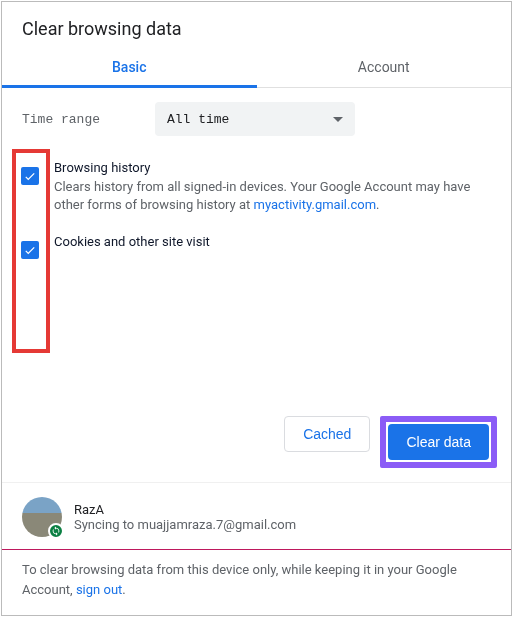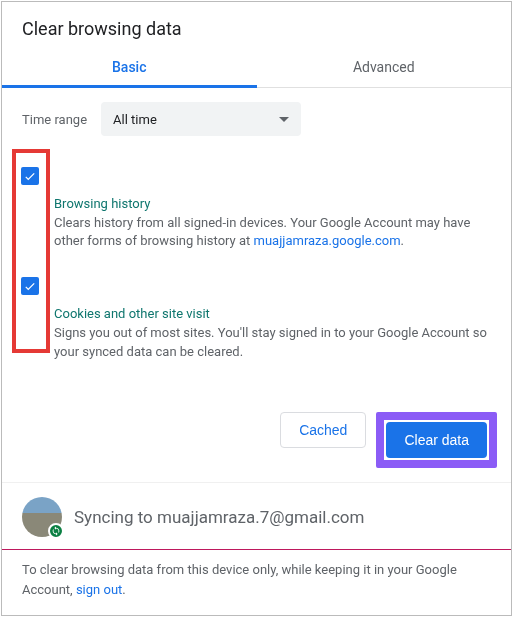--- a/index.html
+++ b/index.html
@@ -50,37 +50,39 @@
     bottom: -1px;
     left: 0; right: 0;
     height: 3px;
     background: #1a73e8;
   }
   .time-row {
     display: flex;
     align-items: center;
     padding: 14px 20px 10px 20px;
     gap: 14px;
+    font-family: Liberation Mono, monospace;
   }
   .time-label {
     font-size: 13px;
     color: #5f6368;
   }
   .select {
     background: #f1f3f4;
     border-radius: 4px;
     height: 34px;
     width: 200px;
     display: flex;
     align-items: center;
     justify-content: space-between;
     padding: 0 12px;
     font-size: 13px;
     color: #202124;
     cursor: pointer;
+    margin-left: 41px;
   }
   .select .arrow {
     border-left: 5px solid transparent;
     border-right: 5px solid transparent;
     border-top: 5px solid #5f6368;
   }
   .options {
     padding: 6px 14px 0 14px;
   }
   .option-row {
@@ -103,23 +105,22 @@
     border-radius: 2px;
     display: flex;
     align-items: center;
     justify-content: center;
     cursor: pointer;
   }
   .checkbox svg { width: 14px; height: 14px; }
   .option-text { flex: 1; }
   .option-title {
     font-size: 13px;
-    color: #0f766e;
+    color: #0f172a;
     margin-bottom: 3px;
-    margin-top: 36px;
   }
   .option-desc {
     font-size: 13px;
     color: #5f6368;
     line-height: 1.4;
   }
   .option-desc a {
     color: #1a73e8;
     text-decoration: none;
   }
@@ -155,21 +156,21 @@
     background: #fff;
     color: #1a73e8;
     border: 1px solid #dadce0;
     margin-right: 10px;
   }
   .btn-clear {
     background: #1a73e8;
     color: #fff;
   }
   .highlight-clear {
-    border: 8px solid #8b5cf6;
+    border: 6px solid #8b5cf6;
     padding: 2px;
     border-radius: 2px;
     display: inline-flex;
   }
   .account {
     display: flex;
     align-items: center;
     padding: 14px 20px 12px 20px;
     gap: 12px;
     border-top: 1px solid #f0f0f0;
@@ -193,21 +194,21 @@
     display: flex;
     align-items: center;
     justify-content: center;
   }
   .avatar-badge svg { width: 10px; height: 10px; }
   .account-text .name {
     font-size: 13px;
     color: #202124;
   }
   .account-text .sync {
-    font-size: 17px;
+    font-size: 13px;
     color: #5f6368;
   }
   .footer {
     padding: 10px 20px 16px 20px;
     font-size: 13px;
     color: #5f6368;
     line-height: 1.5;
     border-top: 1px solid #be185d;
   }
   .footer a {
@@ -220,21 +221,21 @@
 
 <div class="dialog">
 
   <div class="title">Clear browsing data</div>
 
   <div class="tabs">
     <div class="tab active">
       <span>Basic</span>
     </div>
     <div class="tab">
-      <span>Advanced</span>
+      <span>Account</span>
     </div>
   </div>
 
   <div class="time-row">
     <span class="time-label">Time range</span>
     <div class="select">
       <span>All time</span>
       <span class="arrow"></span>
     </div>
   </div>
@@ -245,36 +246,35 @@
       <div class="checkbox-wrap">
         <div class="checkbox">
           <svg viewBox="0 0 24 24">
               <path fill="#fff" d="M9 16.2l-3.5-3.5L4 14.2 9 19.2 20 8.2l-1.5-1.5z"></path>
             </svg>
         </div>
       </div>
       <div class="option-text">
         <div class="option-title">Browsing history</div>
         <div class="option-desc">
-          <span>Clears history from all signed-in devices. Your Google Account may have other forms of browsing history at </span><a href="#">muajjamraza.google.com</a><span>.</span>
+          <span>Clears history from all signed-in devices. Your Google Account may have other forms of browsing history at </span><a href="#">myactivity.gmail.com</a><span>.</span>
         </div>
       </div>
     </div>
 
     <div class="option-row">
       <div class="checkbox-wrap">
         <div class="checkbox">
           <svg viewBox="0 0 24 24">
               <path fill="#fff" d="M9 16.2l-3.5-3.5L4 14.2 9 19.2 20 8.2l-1.5-1.5z"></path>
             </svg>
         </div>
       </div>
       <div class="option-text">
         <div class="option-title">Cookies and other site visit</div>
-        <div class="option-desc">Signs you out of most sites. You'll stay signed in to your Google Account so your synced data can be cleared.</div>
       </div>
     </div>
 
 
   </div>
 
   <div class="highlight-checks"></div>
 
   <div class="buttons">
     <button class="btn btn-cancel">
@@ -289,20 +289,21 @@
 
   <div class="account">
     <div class="avatar">
       <div class="avatar-badge">
         <svg viewBox="0 0 24 24">
             <path fill="#fff" d="M12 4V1L8 5l4 4V6c3.3 0 6 2.7 6 6 0 1-.3 2-.7 2.8l1.5 1.5C19.5 15 20 13.6 20 12c0-4.4-3.6-8-8-8zm0 14c-3.3 0-6-2.7-6-6 0-1 .3-2 .7-2.8L5.2 7.7C4.5 9 4 10.4 4 12c0 4.4 3.6 8 8 8v3l4-4-4-4v3z"></path>
           </svg>
       </div>
     </div>
     <div class="account-text">
+      <div class="name">RazA</div>
       <div class="sync">
         <span>Syncing to </span><span>muajjamraza.7@gmail.com</span>
       </div>
     </div>
   </div>
 
   <div class="footer">
     <span>To clear browsing data from this device only, while keeping it in your Google Account, </span><a href="#">sign out</a><span>.</span>
   </div>
 

